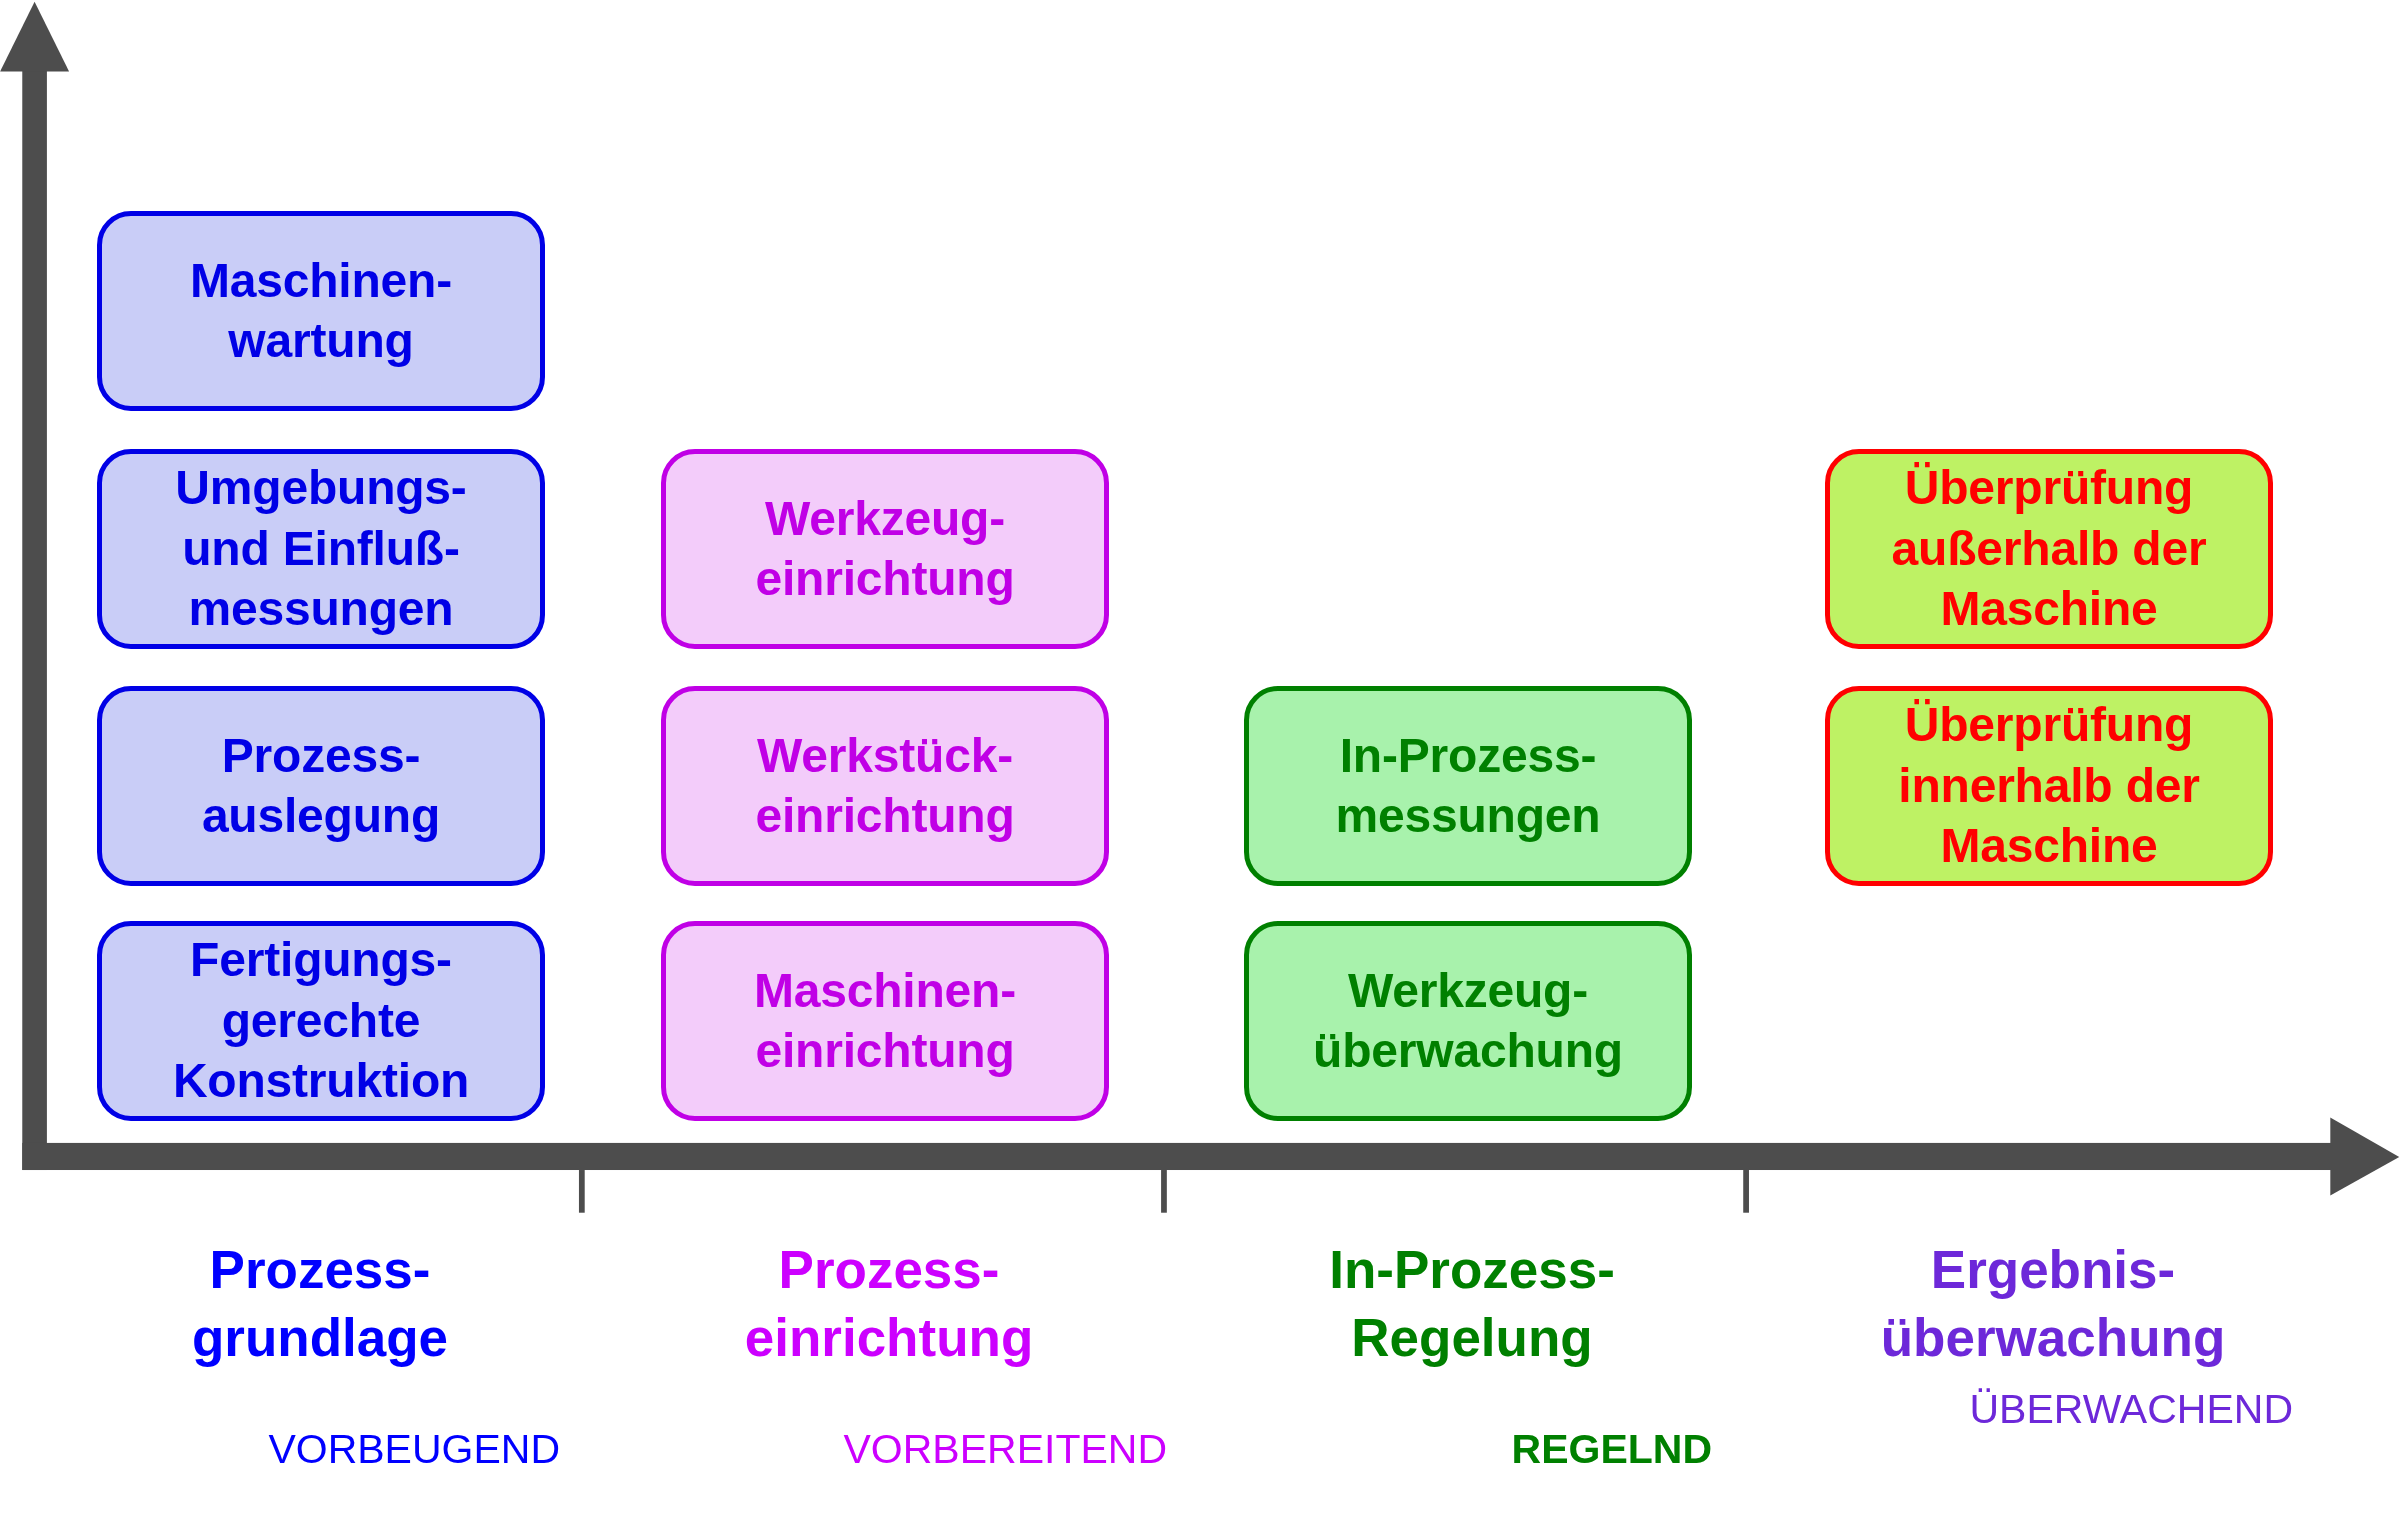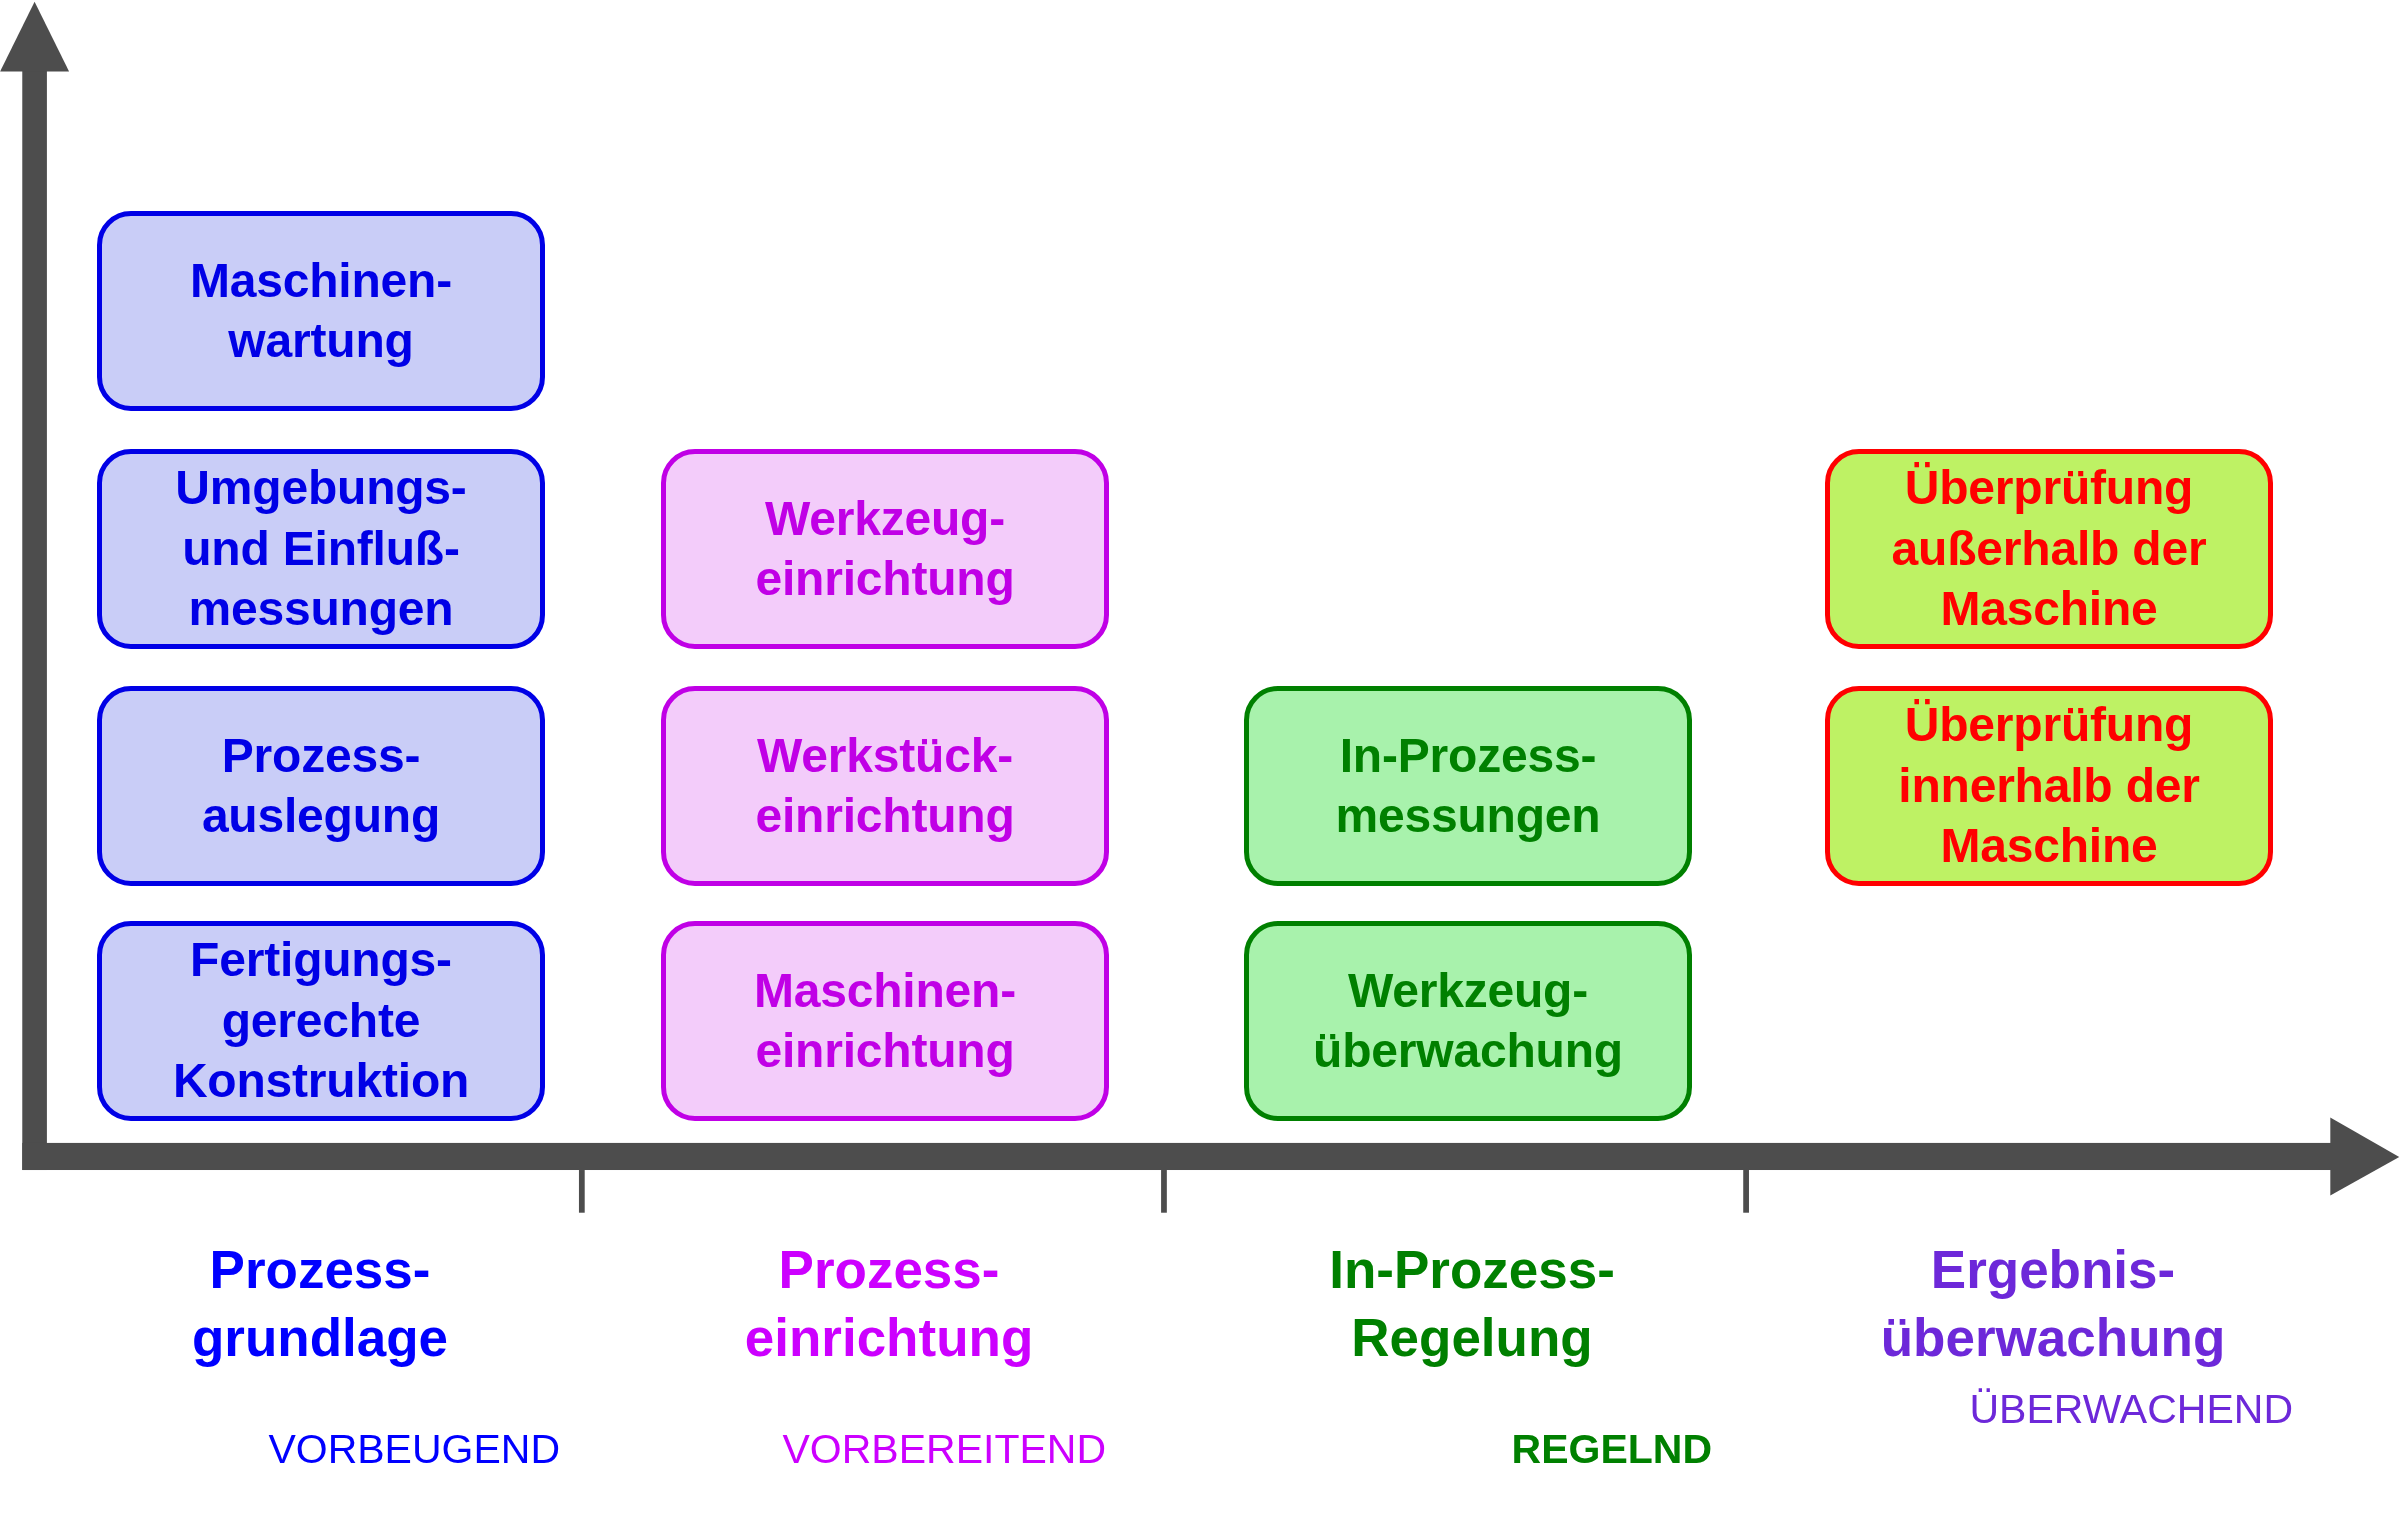--- a/index.html
+++ b/index.html
@@ -126,20 +126,20 @@
 einrichtung</div>
 
   <div class="cat-label c-green" style="left:1232px;top:1236px;width:480px;">In-Prozess-
 Regelung</div>
 
   <div class="cat-label c-red" style="left:1813px;top:1236px;width:480px;">Ergebnis-
 überwachung</div>
 
   <div class="cap-label c-blue" style="left:80px;top:1429px;width:480px;">VORBEUGEND</div>
 
-  <div class="cap-label c-magenta" style="left:626px;top:1429px;width:480px;">VORBEREITEND</div>
+  <div class="cap-label c-magenta" style="left:687px;top:1429px;width:480px;">VORBEREITEND</div>
 
   <div class="cap-label c-green" style="left:1232px;top:1429px;width:480px;font-weight:bold;">REGELND</div>
 
   <div class="cap-label c-red" style="left:1813px;top:1389px;width:480px;">ÜBERWACHEND</div>
 
 </div>
 
 
 </body></html>

